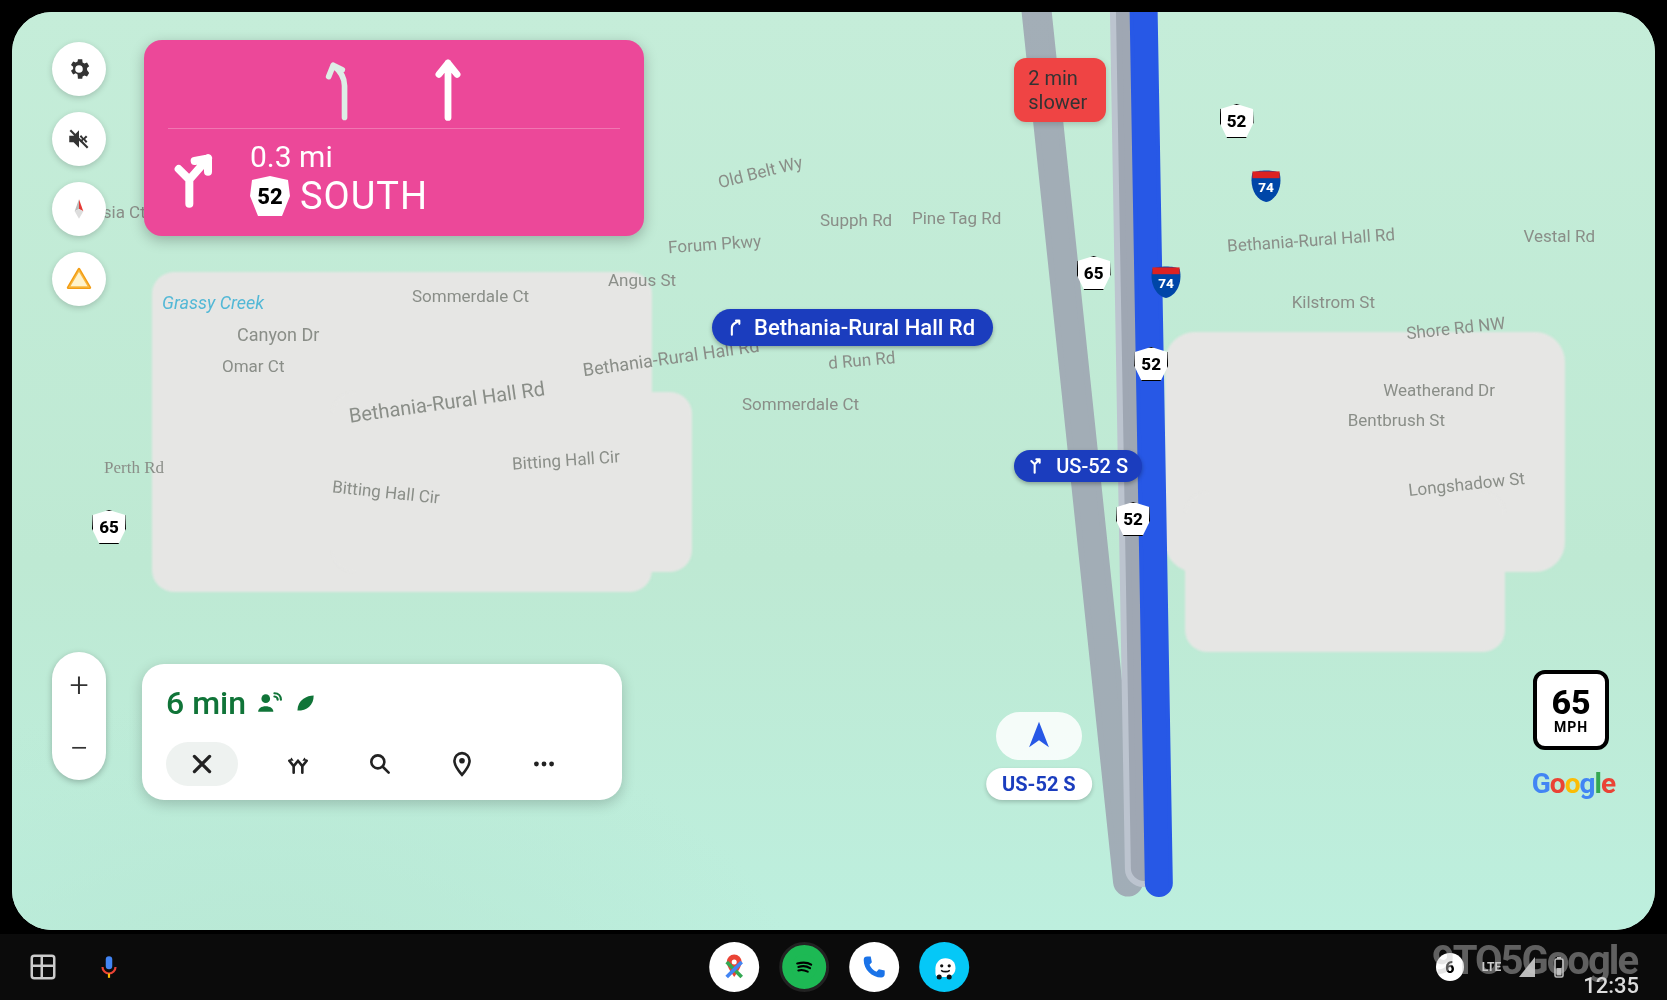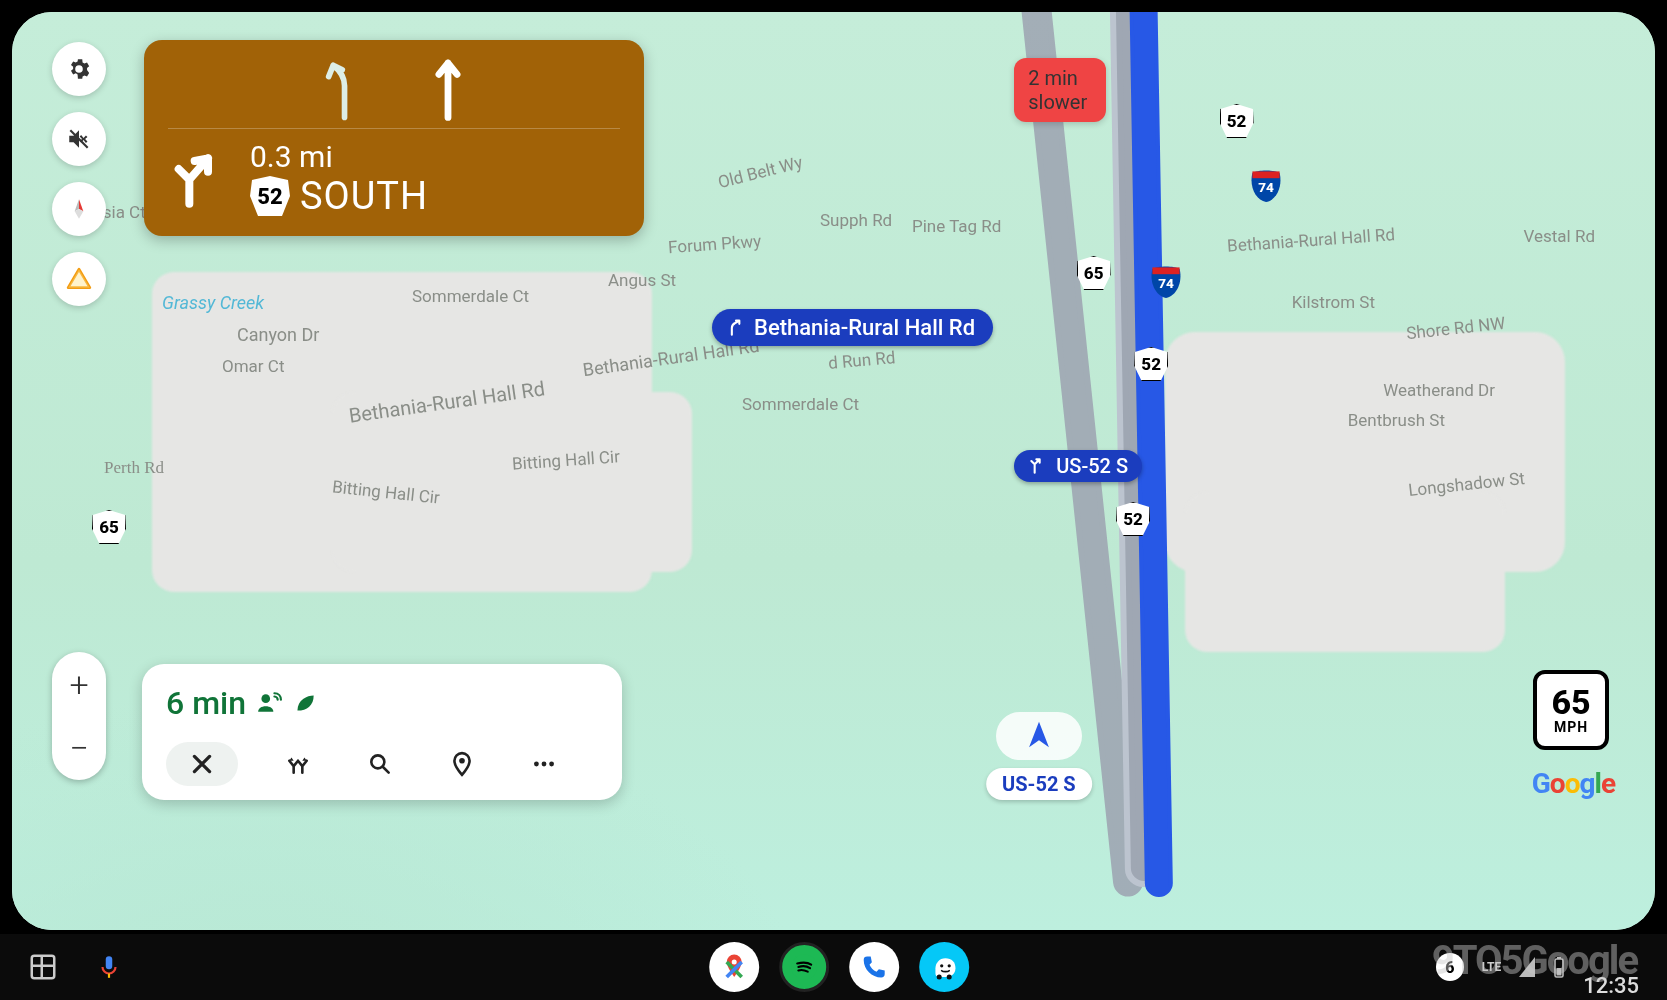--- a/index.html
+++ b/index.html
@@ -36,21 +36,21 @@
     position:absolute; display:flex; align-items:center; gap:8px;
     background:#1b3dbe; color:#fff; padding:6px 18px 6px 14px; border-radius:999px;
     font-size:22px; font-weight:500; box-shadow:0 2px 4px rgba(0,0,0,.3);
   }
   .route-callout svg { width:20px; height:20px; }
 
   .alt-time { position:absolute; top:46px; left:61%;
     background:#ef4444; border-radius:12px; padding:8px 14px; font-size:20px; color:#333; line-height:1.2; box-shadow:0 2px 6px rgba(0,0,0,.18); max-width:92px;}
 
   .nav-card { position:absolute; top:28px; left:132px; width:500px; height:196px;
-    background:#a16207; border-radius:18px; color:#fff; padding:14px 24px 16px 24px; box-shadow:0 4px 14px rgba(0,0,0,.25);}
+    background:#ec4899; border-radius:18px; color:#fff; padding:14px 24px 16px 24px; box-shadow:0 4px 14px rgba(0,0,0,.25);}
   .nav-card .lanes { display:flex; gap:60px; justify-content:center; height:68px; }
   .nav-card .lanes svg { width:48px; height:68px; }
   .nav-card .sep { border-top:1px solid rgba(255,255,255,.25); margin:6px 0 10px;}
   .nav-card .row { display:flex; align-items:center; gap:18px; }
   .nav-card .turn svg { width:64px; height:64px; }
   .nav-card .dist { font-size:30px; }
   .nav-card .dest { font-size:38px; font-weight:400; letter-spacing:1px; }
   .nav-card .shield { background:#fff; color:#000; font-weight:800; font-size:22px; width:40px; height:40px;
     display:inline-flex; align-items:center; justify-content:center; border-radius:6px; clip-path: polygon(50% 0,95% 10%,100% 50%,80% 100%,20% 100%,0 50%,5% 10%); }
 
@@ -110,21 +110,21 @@
   <span class="road-label" style="top:312px; left:225px;">Canyon Dr</span>
   <span class="road-label rl-small" style="top:344px; left:210px;">Omar Ct</span>
   <span class="road-label rl-small" style="top:274px; left:400px;">Sommerdale Ct</span>
   <span class="road-label" style="top:378px; left:336px; transform:rotate(-8deg); font-size:20px;">Bethania-Rural Hall Rd</span>
   <span class="road-label" style="top:335px; left:570px; transform:rotate(-8deg);">Bethania-Rural Hall Rd</span>
   <span class="road-label rl-small" style="top:190px; left:55px;">Hetesia Ct</span>
   <span class="road-label rl-small" style="top:222px; left:656px; transform:rotate(-4deg);">Forum Pkwy</span>
   <span class="road-label rl-small" style="top:258px; left:596px;">Angus St</span>
   <span class="road-label rl-small" style="top:150px; left:705px; transform:rotate(-14deg);">Old Belt Wy</span>
   <span class="road-label rl-small" style="top:198px; left:808px;">Supph Rd</span>
-  <span class="road-label rl-small" style="top:196px; left:900px;margin-top:8px;">Pine Tag Rd</span>
+  <span class="road-label rl-small" style="top:196px; left:900px;">Pine Tag Rd</span>
   <span class="road-label rl-small" style="top:280px; right:280px;">Kilstrom St</span>
   <span class="road-label rl-small" style="top:306px; right:150px; transform:rotate(-6deg);">Shore Rd NW</span>
   <span class="road-label rl-small" style="top:214px; right:60px;">Vestal Rd</span>
   <span class="road-label rl-small" style="top:218px; right:260px; transform:rotate(-4deg);">Bethania-Rural Hall Rd</span>
   <span class="road-label rl-small" style="top:368px; right:160px;">Weatherand Dr</span>
   <span class="road-label rl-small" style="top:398px; right:210px;">Bentbrush St</span>
   <span class="road-label rl-small" style="top:462px; right:130px; transform:rotate(-6deg);">Longshadow St</span>
   <span class="road-label rl-small" style="top:446px; left:92px;font-family:Liberation Serif, serif;">Perth Rd</span>
   <span class="road-label rl-small" style="top:470px; left:320px; transform:rotate(6deg);">Bitting Hall Cir</span>
   <span class="road-label rl-small" style="top:438px; left:500px; transform:rotate(-4deg);">Bitting Hall Cir</span>

